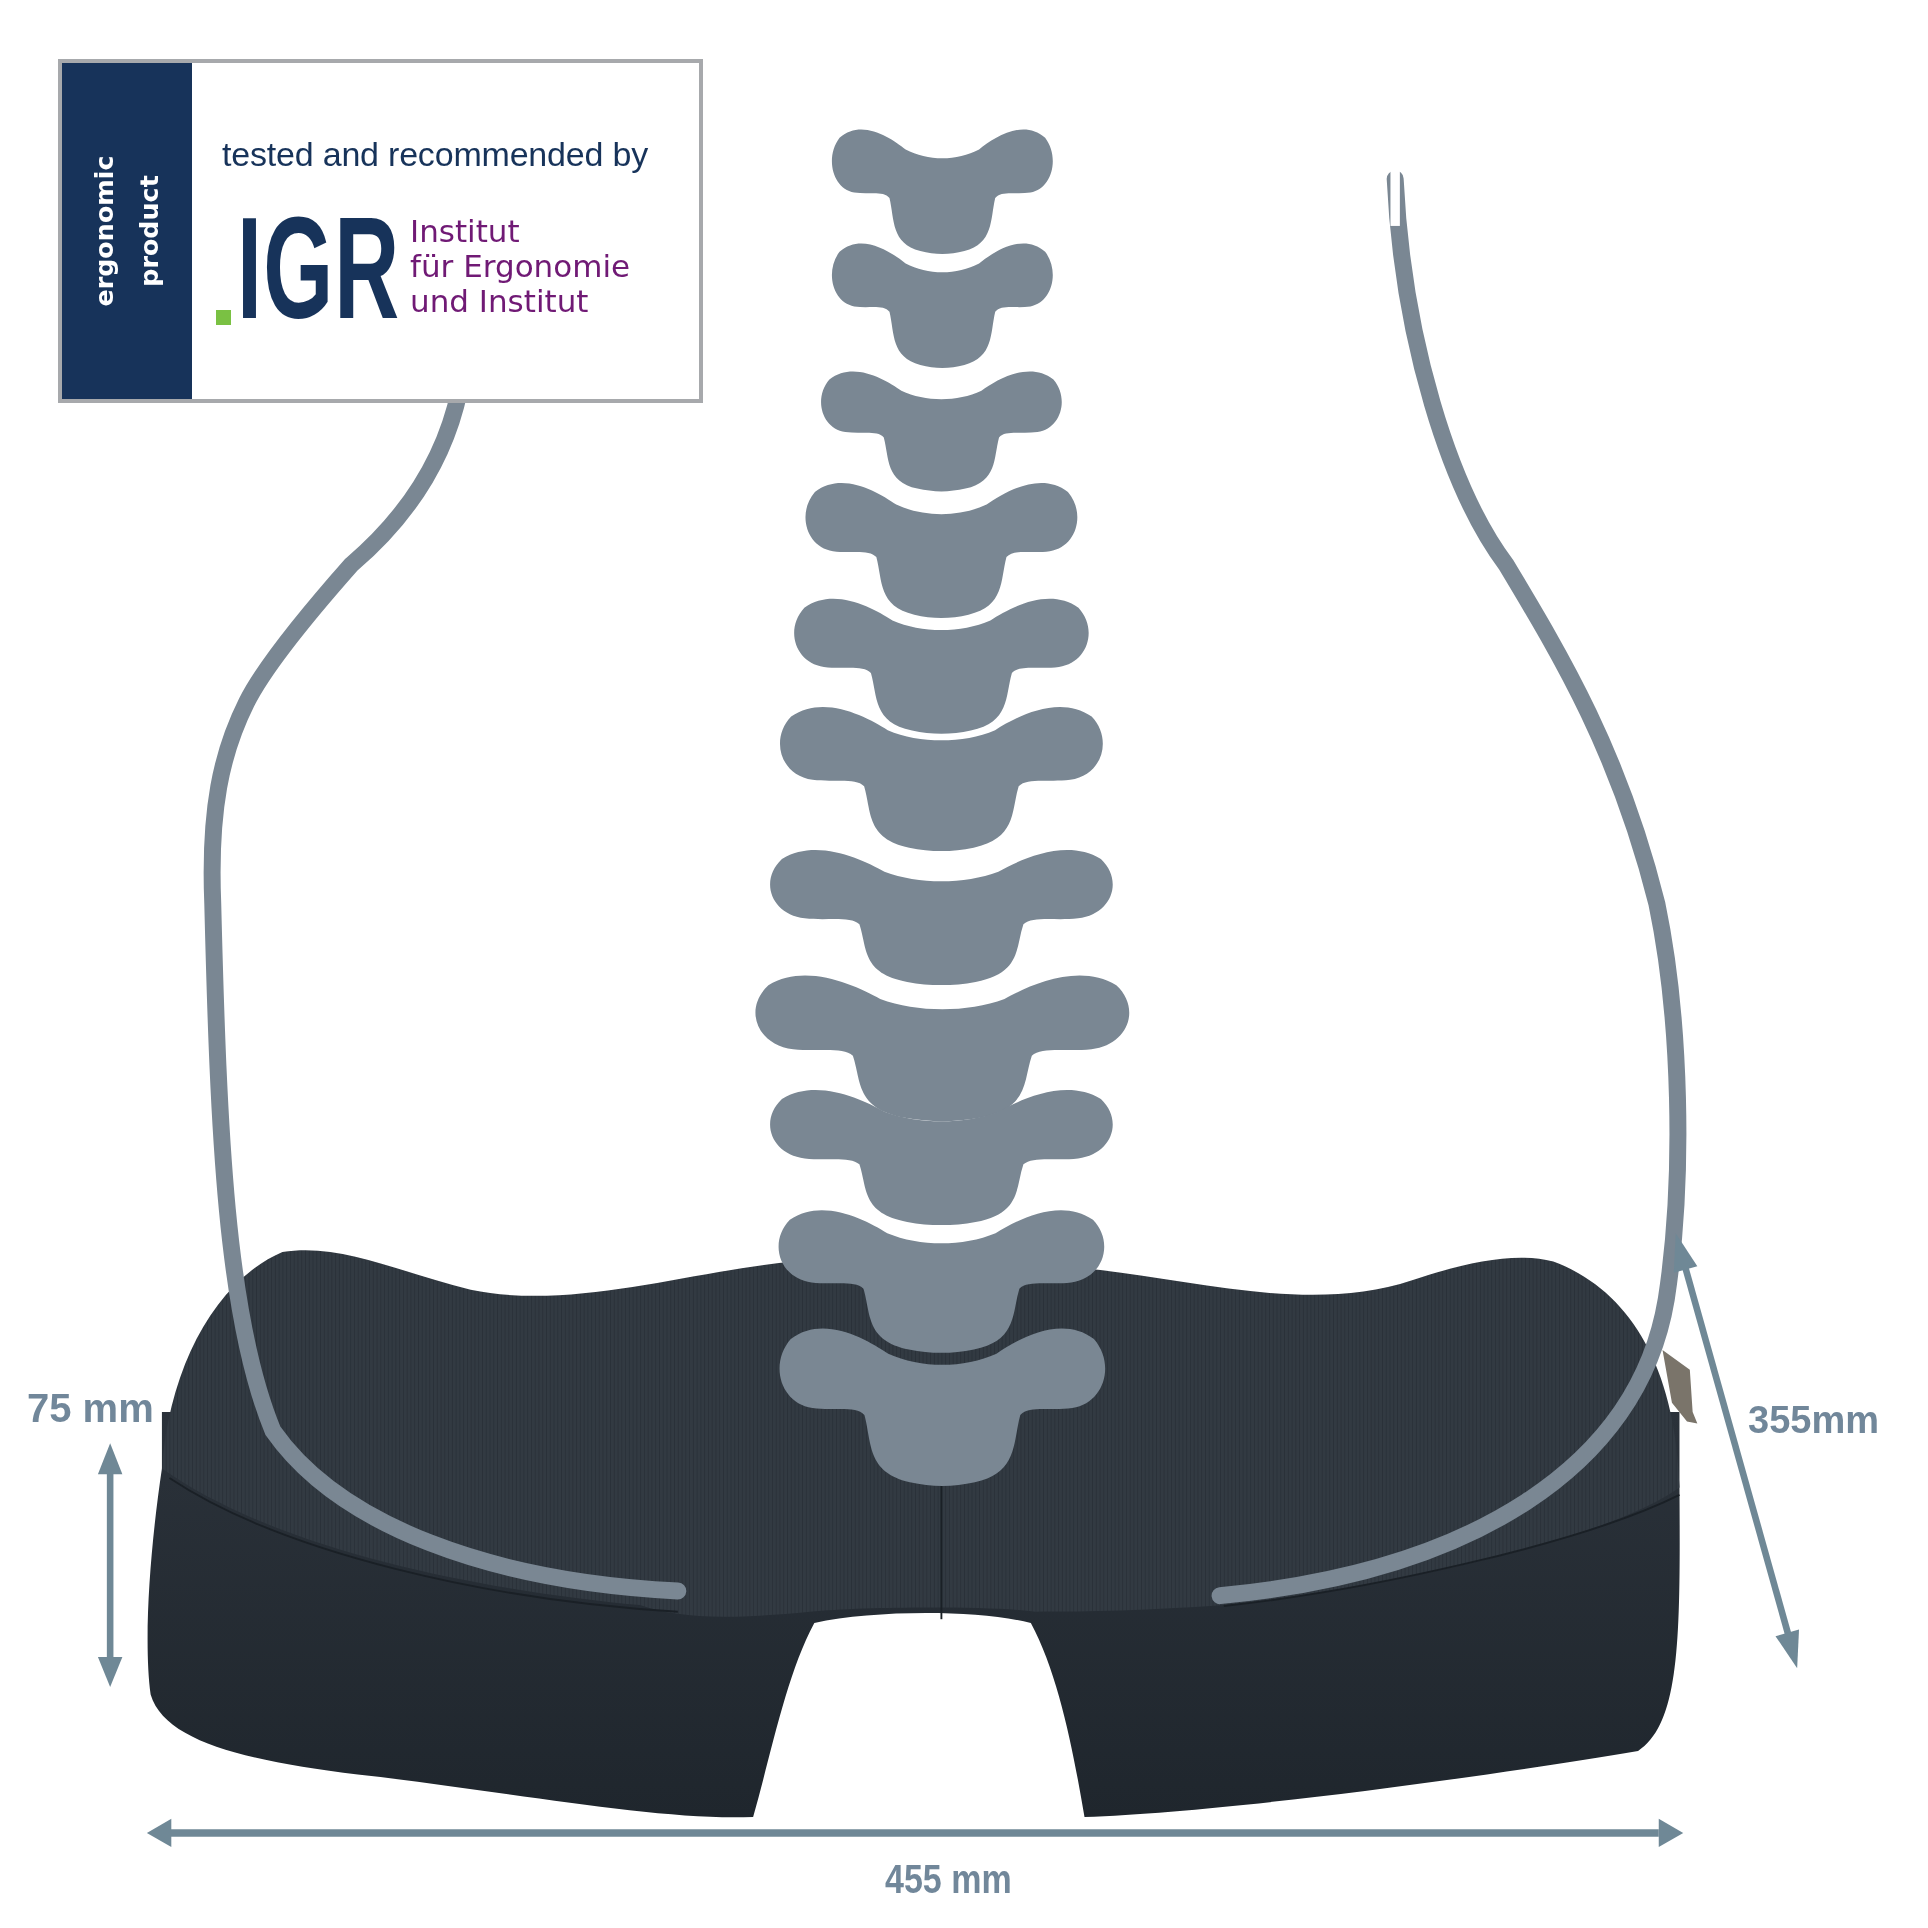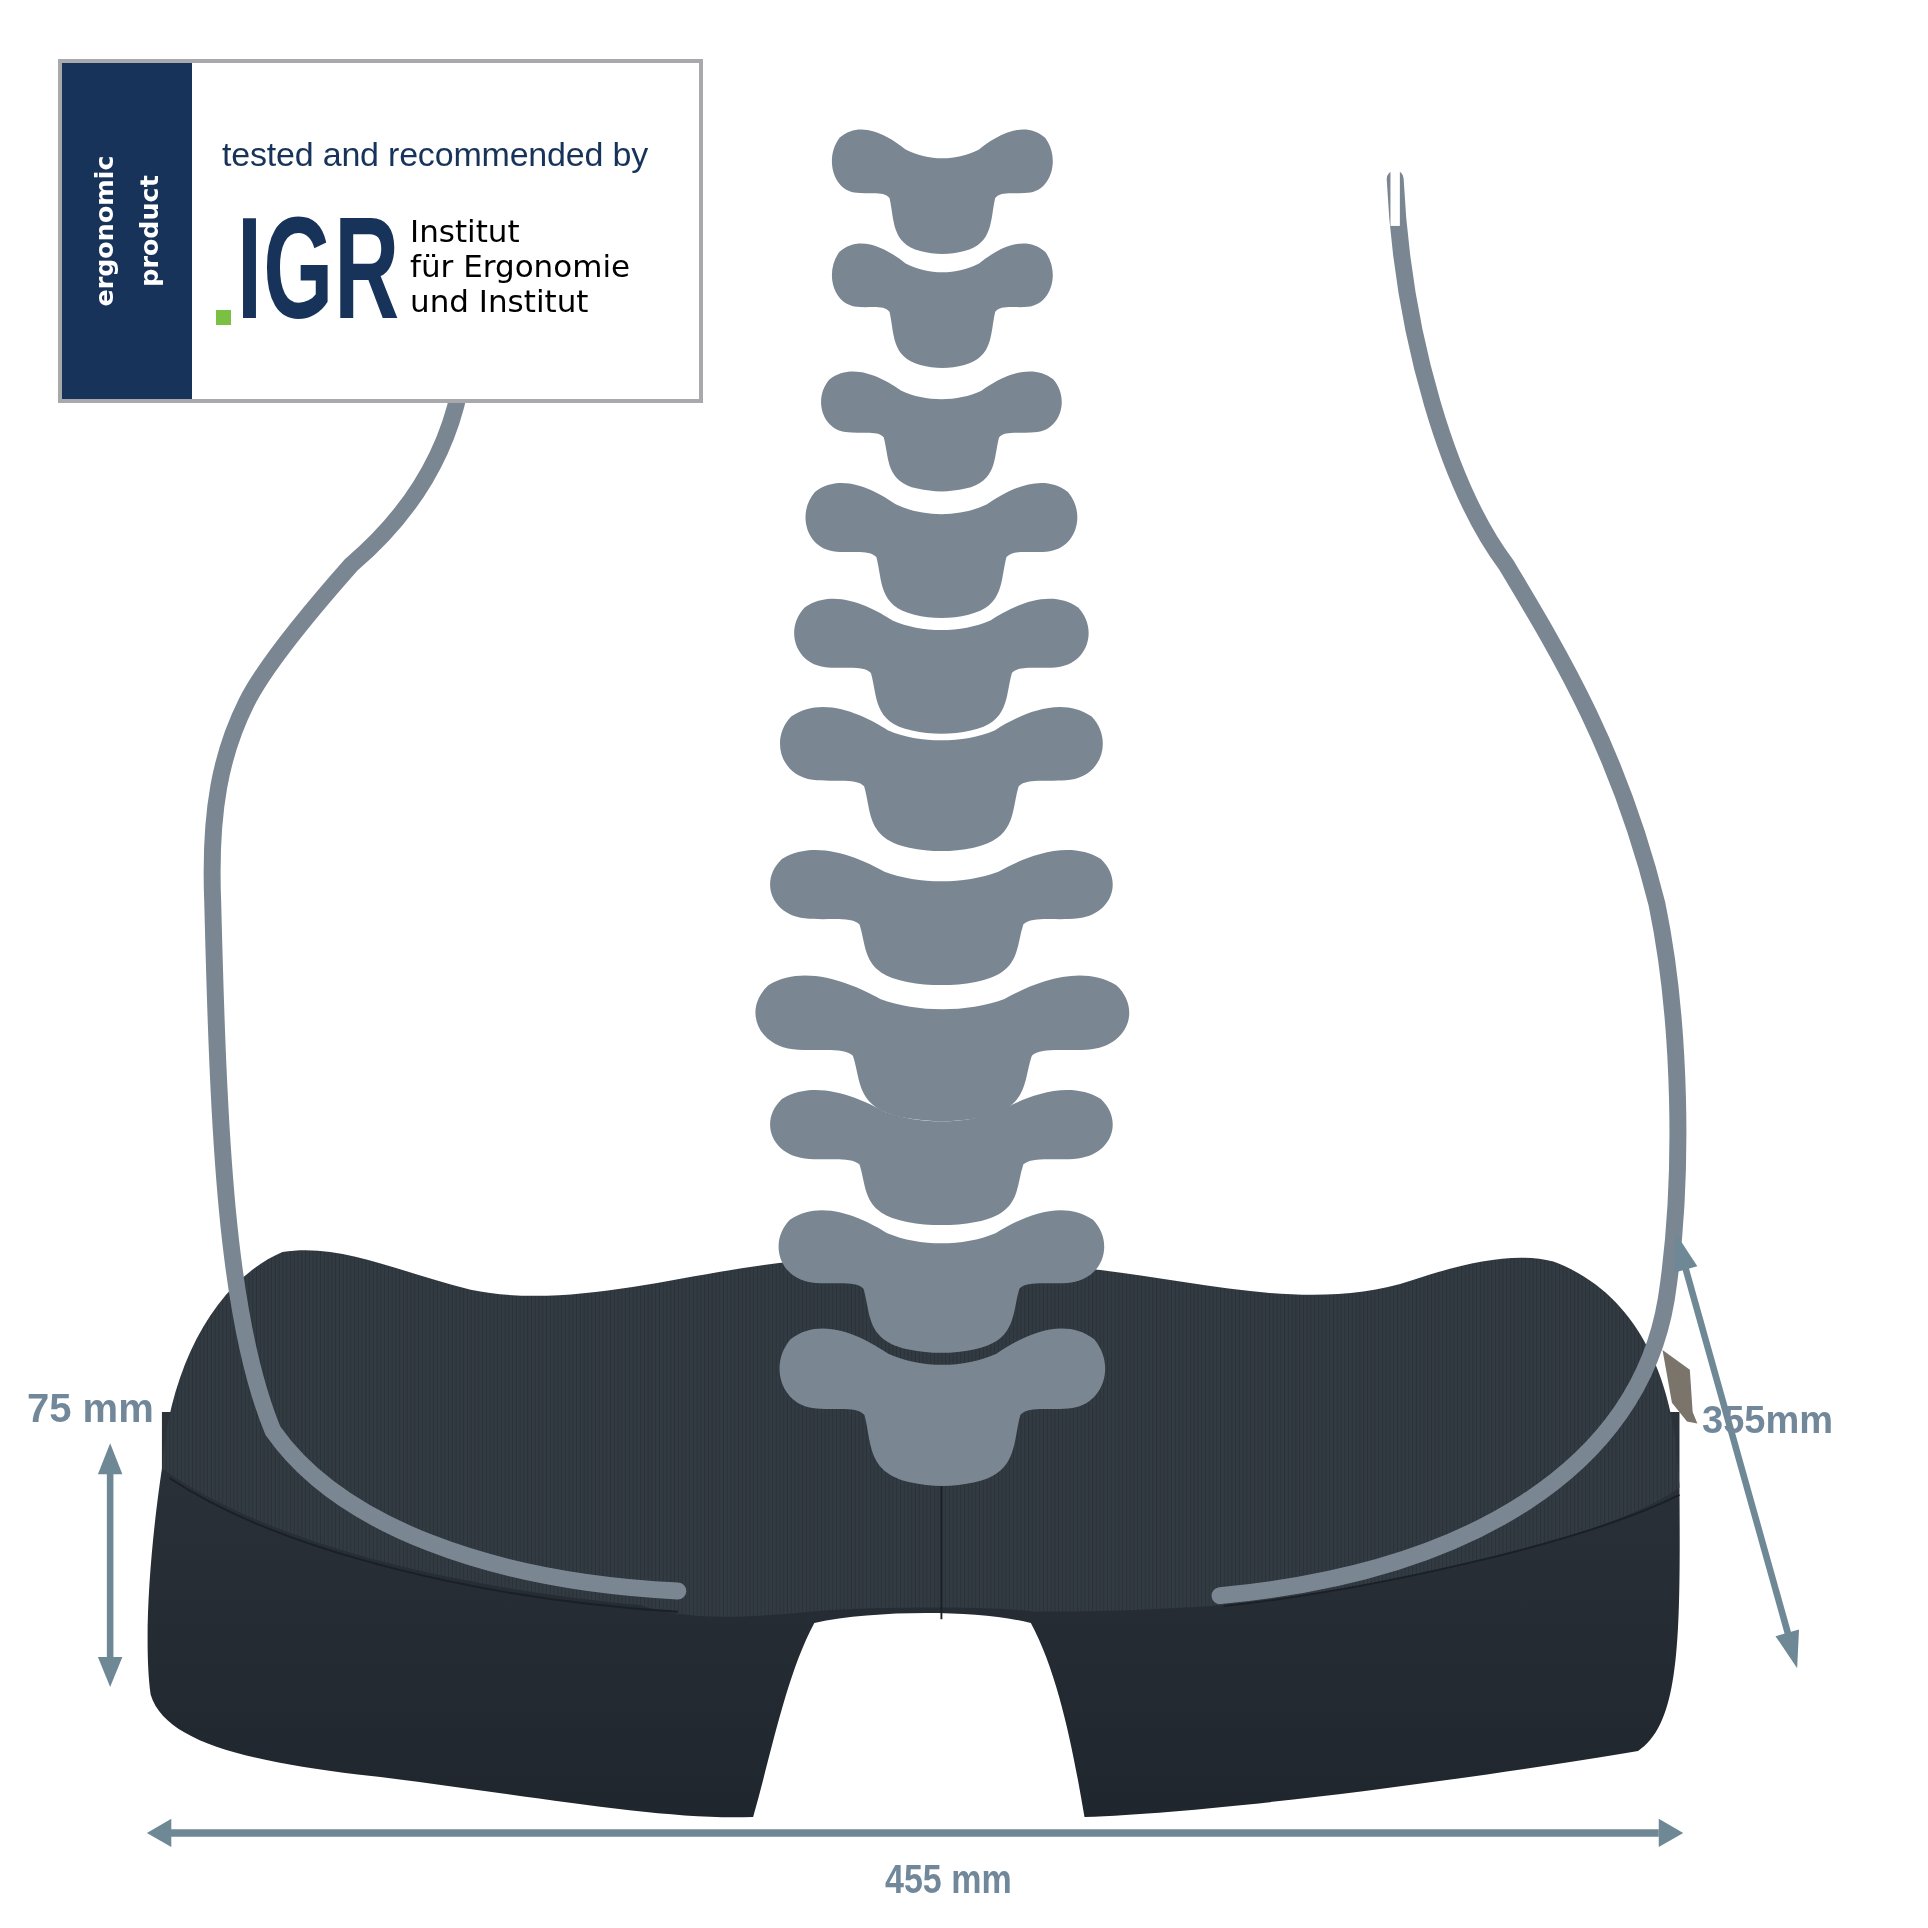--- a/index.html
+++ b/index.html
@@ -24,28 +24,28 @@
                      color: #17335a; white-space: nowrap; letter-spacing: -0.2px; }
     .igr-dot { position: absolute; left: 154px; top: 247px; width: 15px; height: 15px;
                background: #7ac143; }
     .igr-logo { position: absolute; left: 175px; top: 139px;
                 font-family: "Liberation Sans", sans-serif; font-weight: bold;
                 font-size: 145px; line-height: 132px; color: #17335a;
                 transform: scaleX(0.62); transform-origin: left top;
                 letter-spacing: 1.9px; }
     .igr-name { position: absolute; left: 348px; top: 151px;
                 font-family: "DejaVu Sans", sans-serif; font-size: 31px;
-                line-height: 35px; color: #000000; white-space: nowrap; }
+                line-height: 35px; color: #701a75; white-space: nowrap; }
     .igr-name span { display: block; }
 
     
     .dim { position: absolute; font-family: "Liberation Sans", sans-serif;
            font-weight: bold; color: #71879a; white-space: nowrap; }
     .dim-height { left: 27px; top: 1386px; font-size: 40px; }
-    .dim-depth  { left: 1702px; top: 1399px; font-size: 38px; }
+    .dim-depth  { left: 1748px; top: 1399px; font-size: 38px; }
     .dim-width  { left: 885px; top: 1857px; font-size: 40px; transform: scaleX(0.85); transform-origin: left top; }
   </style>
 </head>
 <body>
 
 <div class="stage">
 
   <svg class="art" width="1928" height="1928" viewBox="0 0 2048 2048">
     <defs>
       <pattern id="fabric" width="4" height="4" patternUnits="userSpaceOnUse">

